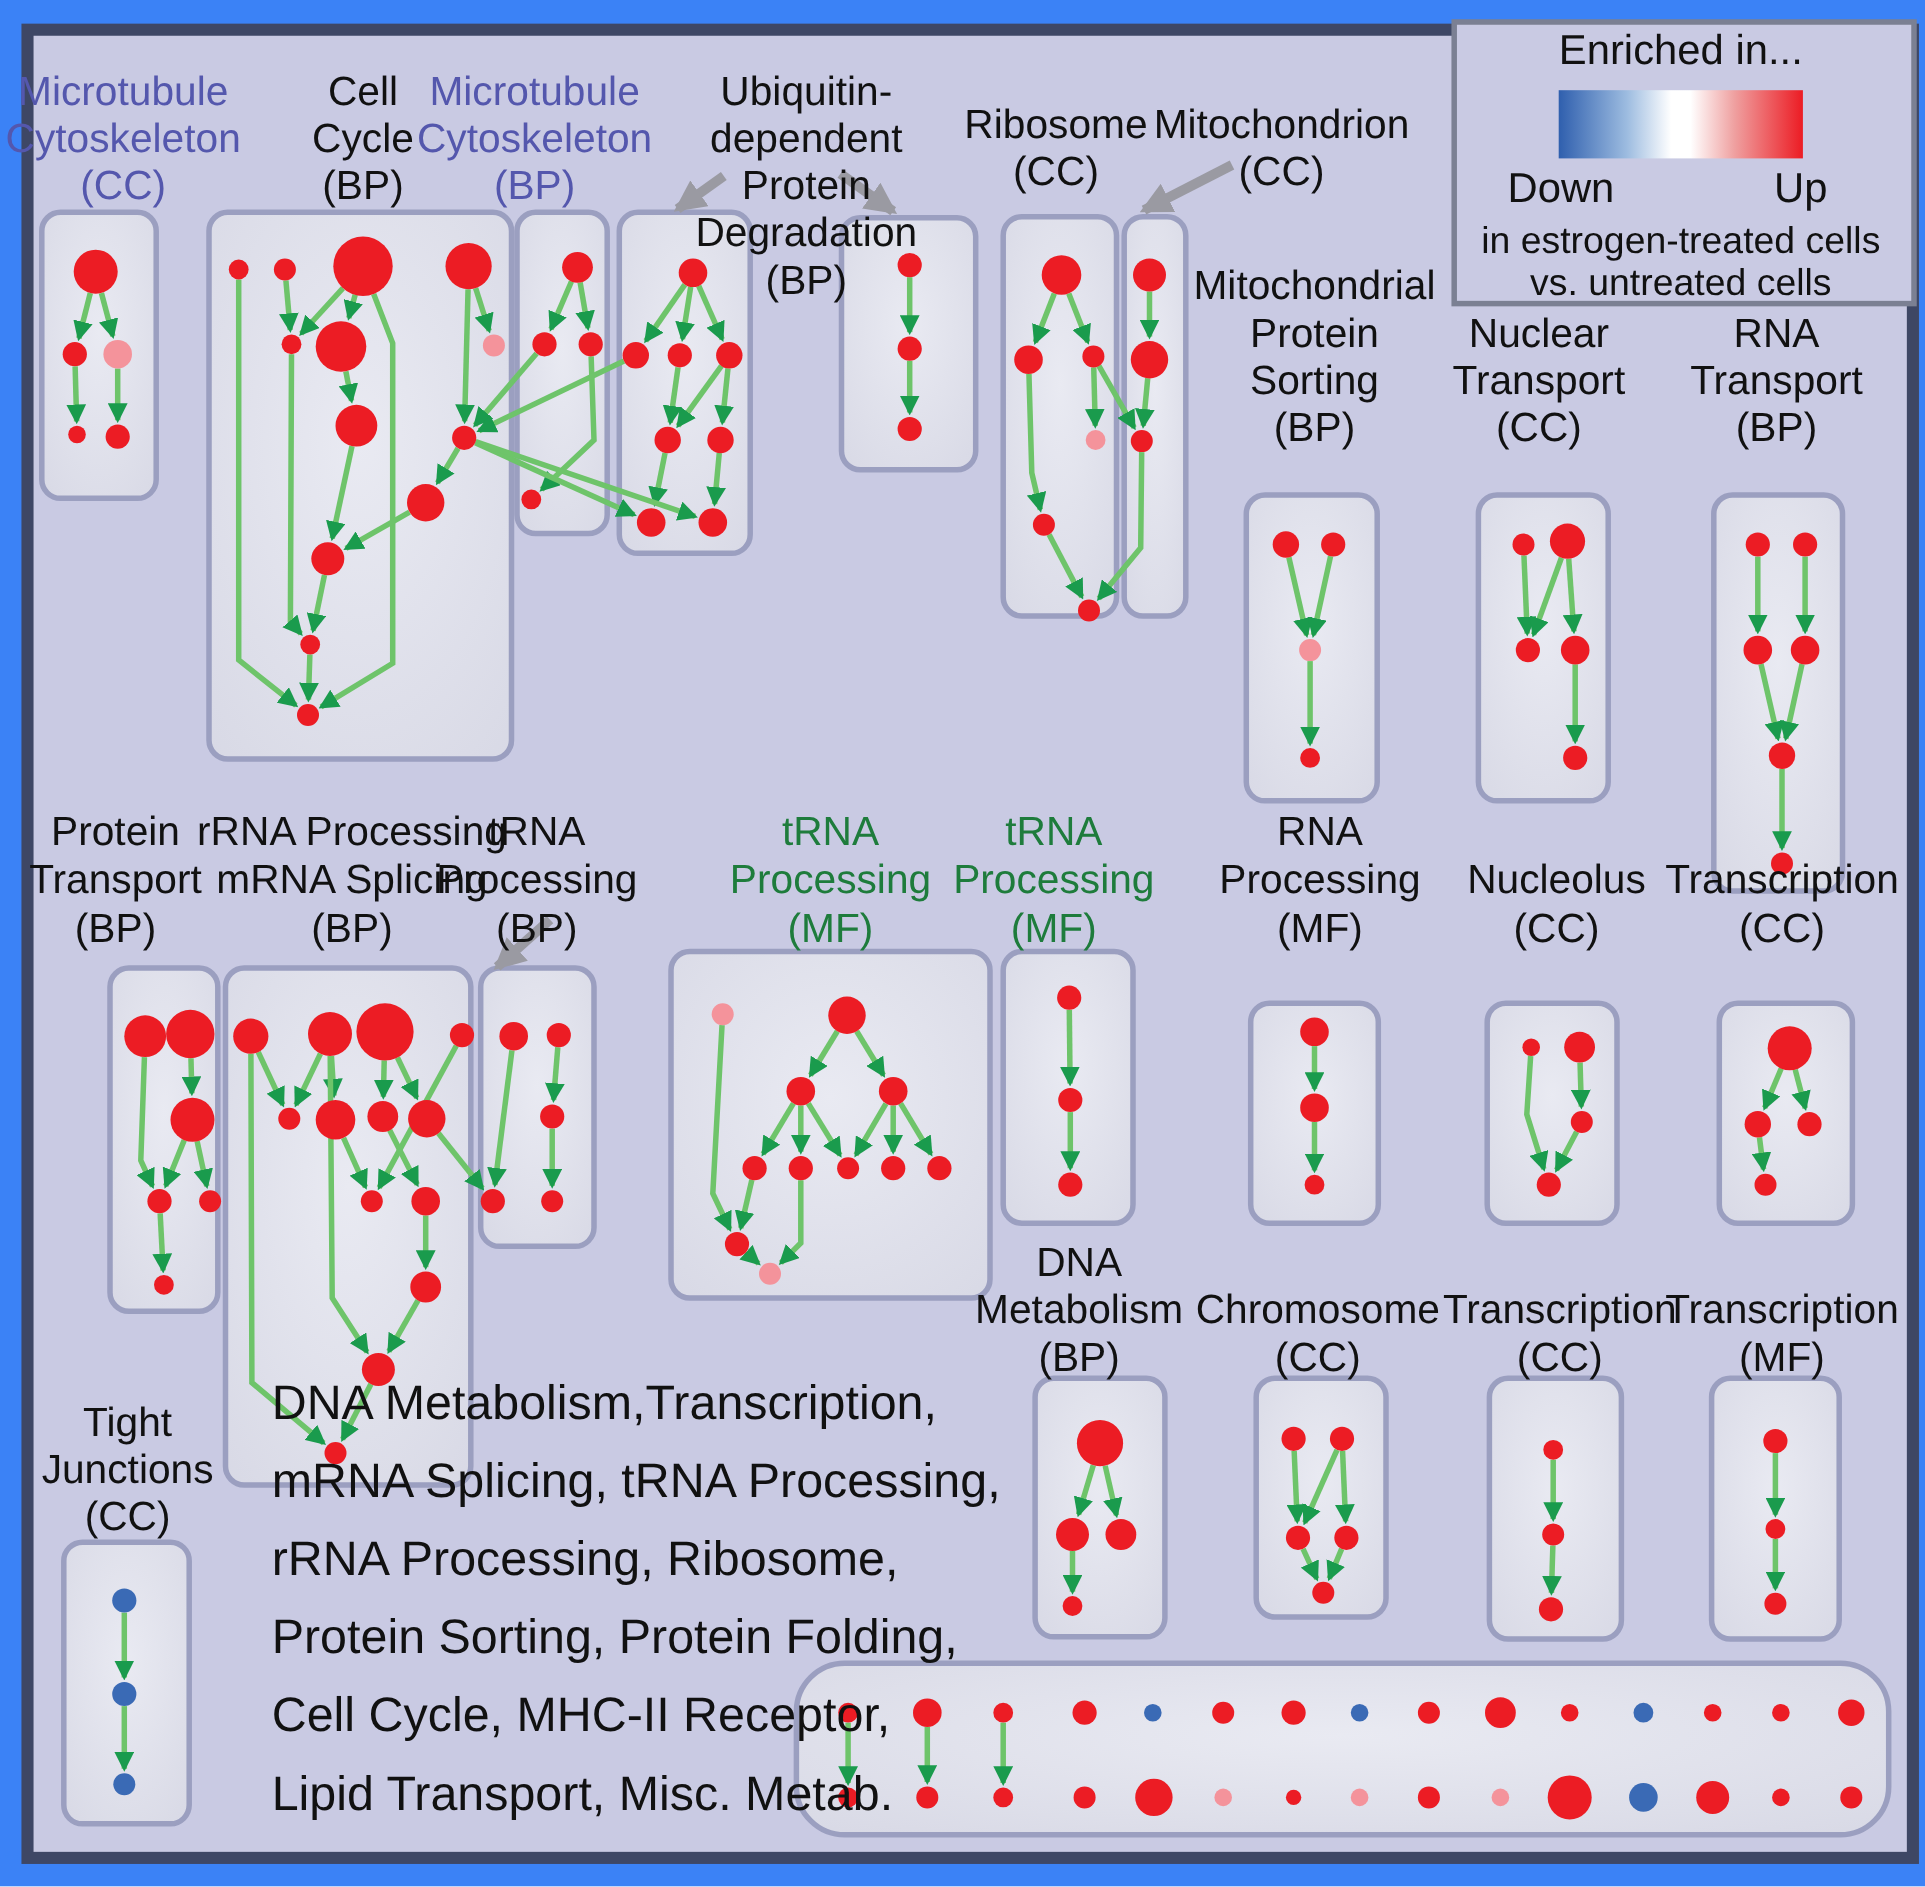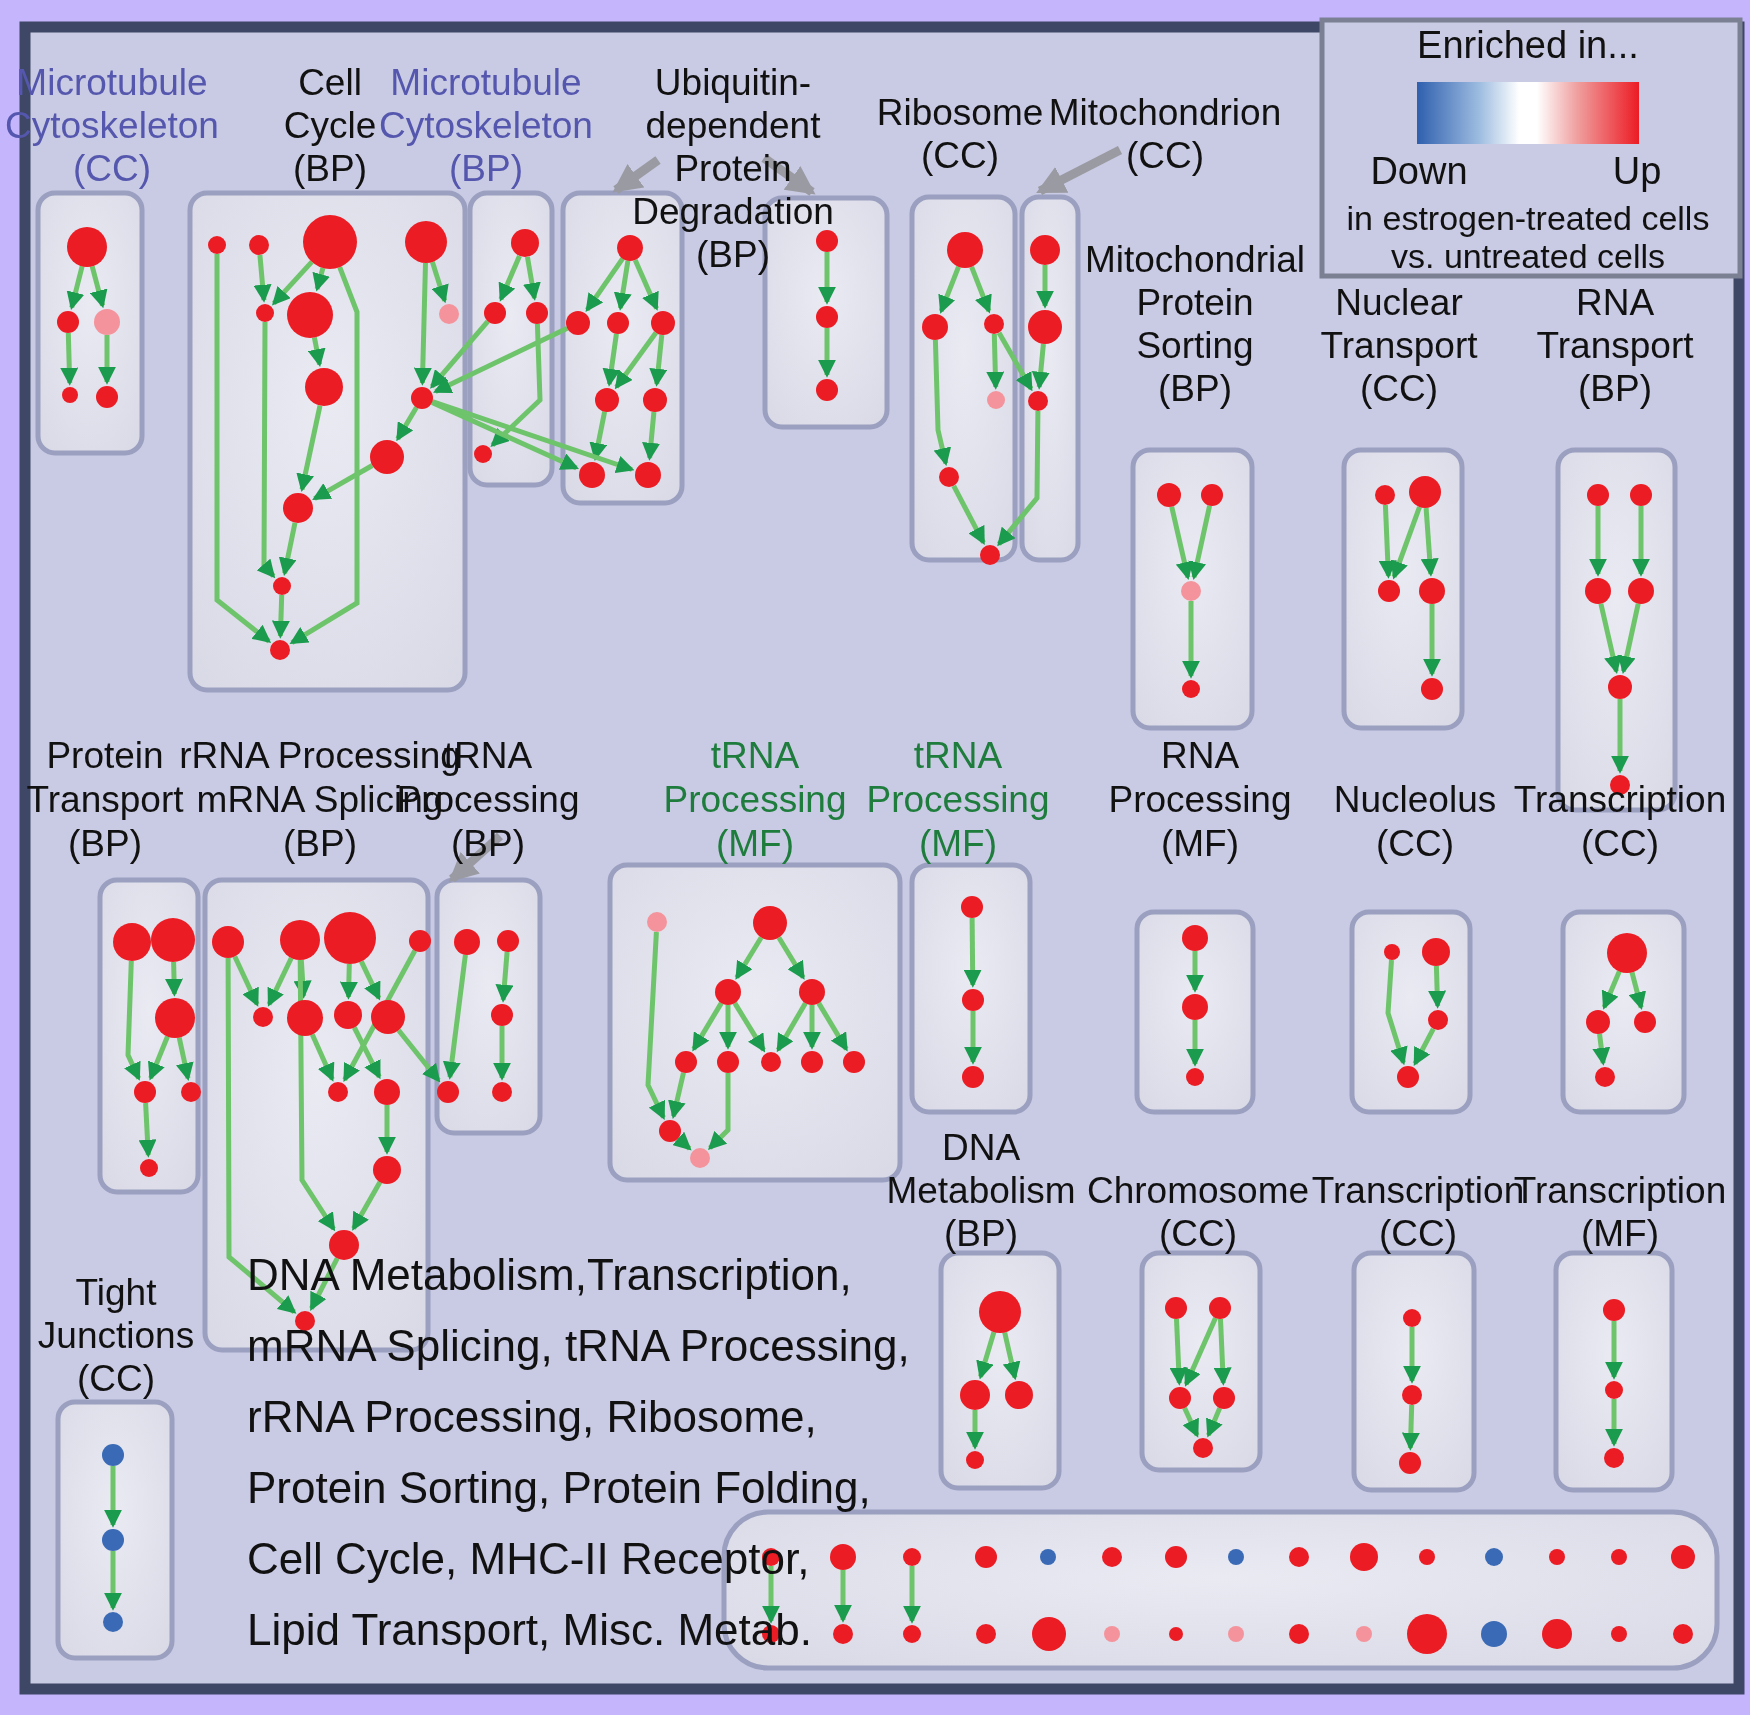--- a/index.html
+++ b/index.html
@@ -1,16 +1,16 @@
 <!DOCTYPE html>
 <html><head>
 <meta charset="utf-8">
 <style>
   html,body{margin:0;padding:0;background:#ffffff;}
-  .page{position:relative;width:1750px;height:1715px;background:#c4b5fd;font-family:"Liberation Sans",sans-serif;}
+  .page{position:relative;width:1750px;height:1715px;background:#3b82f6;font-family:"Liberation Sans",sans-serif;}
   svg{position:absolute;left:0;top:0;}
   text{font-family:"Liberation Sans",sans-serif;}
 </style>
 </head>
 <body>
 
 <div class="page">
   <svg id="fig" width="1750" height="1715" viewBox="0 0 1750 1715">
       <defs>
         <marker id="ah" viewBox="0 0 4 4" refX="3.4" refY="2" markerWidth="3.6" markerHeight="3.6" orient="auto" markerUnits="strokeWidth">

